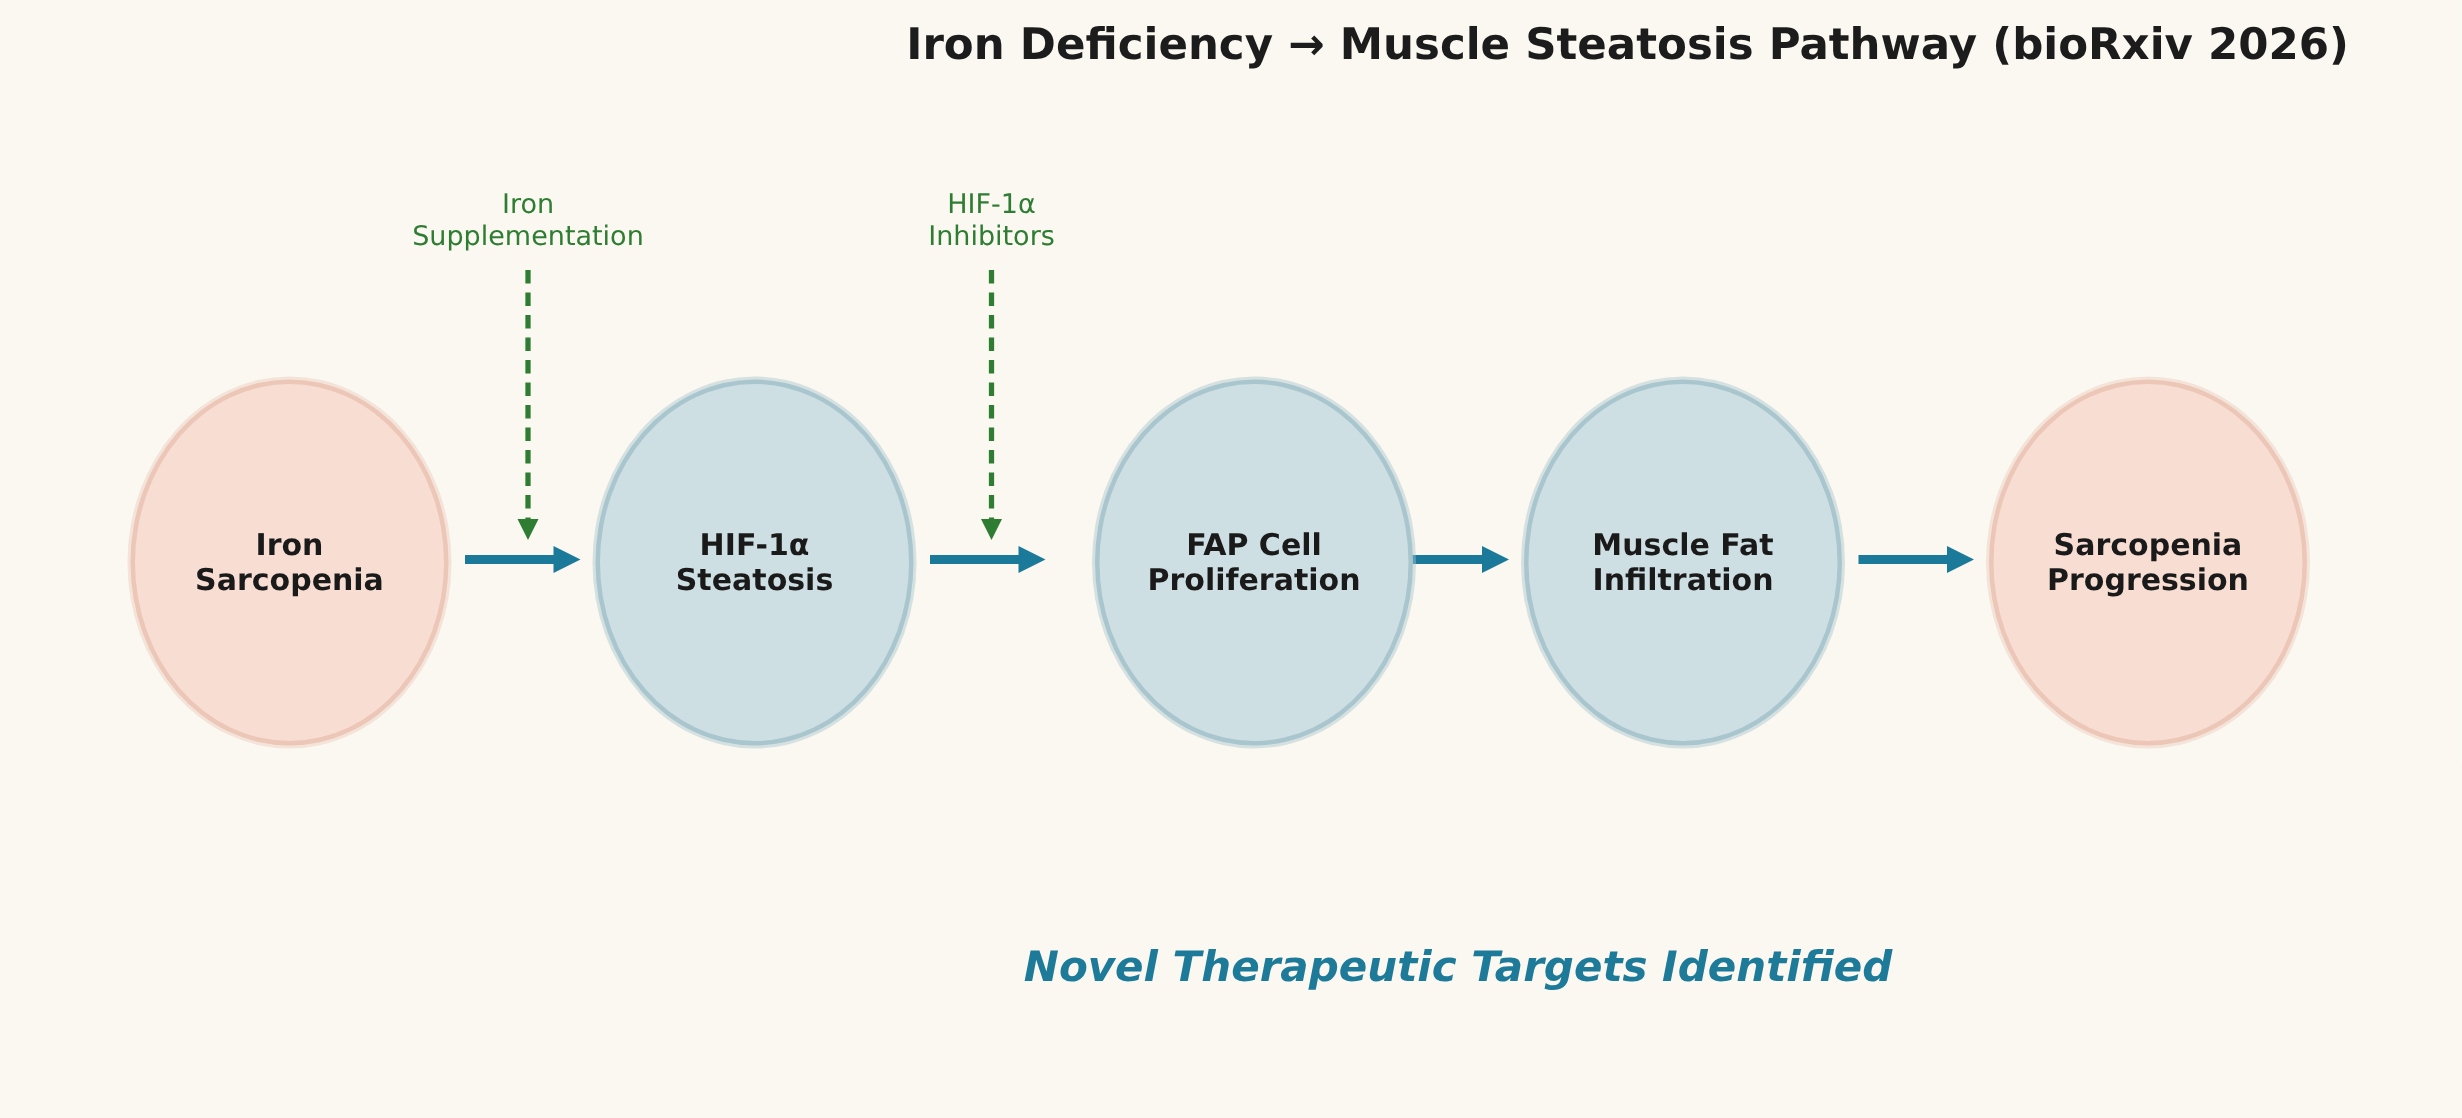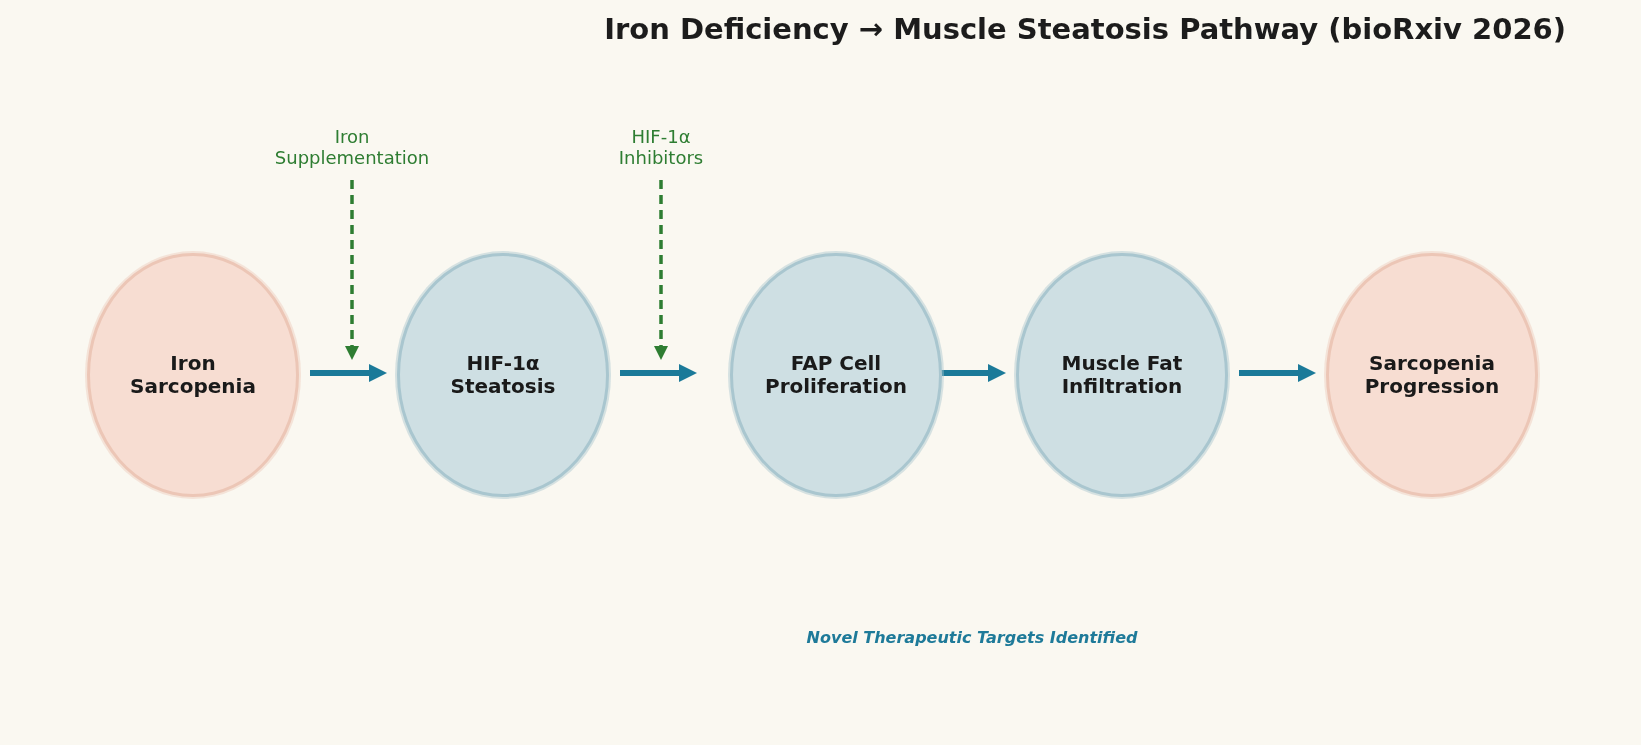--- a/index.html
+++ b/index.html
@@ -36,21 +36,21 @@
   }
 
   svg.overlay{position:absolute;left:0;top:0;width:1641px;height:745px;pointer-events:none;}
   .flow-arrow line{stroke:var(--arrow-teal);stroke-width:6;}
   .flow-arrow polygon{fill:var(--arrow-teal);}
   .inhib-arrow line{stroke:var(--green);stroke-width:3.5;stroke-dasharray:9 6;}
   .inhib-arrow polygon{fill:var(--green);}
 
   .annotation{
     position:absolute;top:628px;left:972px;transform:translateX(-50%);
-    font-size:16px;font-weight:bold;font-style:italic;color:var(--annotation-teal);white-space:nowrap;
+    font-size:28px;font-weight:bold;font-style:italic;color:var(--annotation-teal);white-space:nowrap;
   }
   .source{
     position:absolute;top:704px;right:16px;font-size:21px;font-style:italic;
     color:var(--source-gray);white-space:nowrap;
   }
 </style>
 </head>
 <body>
 
 <div id="canvas">

